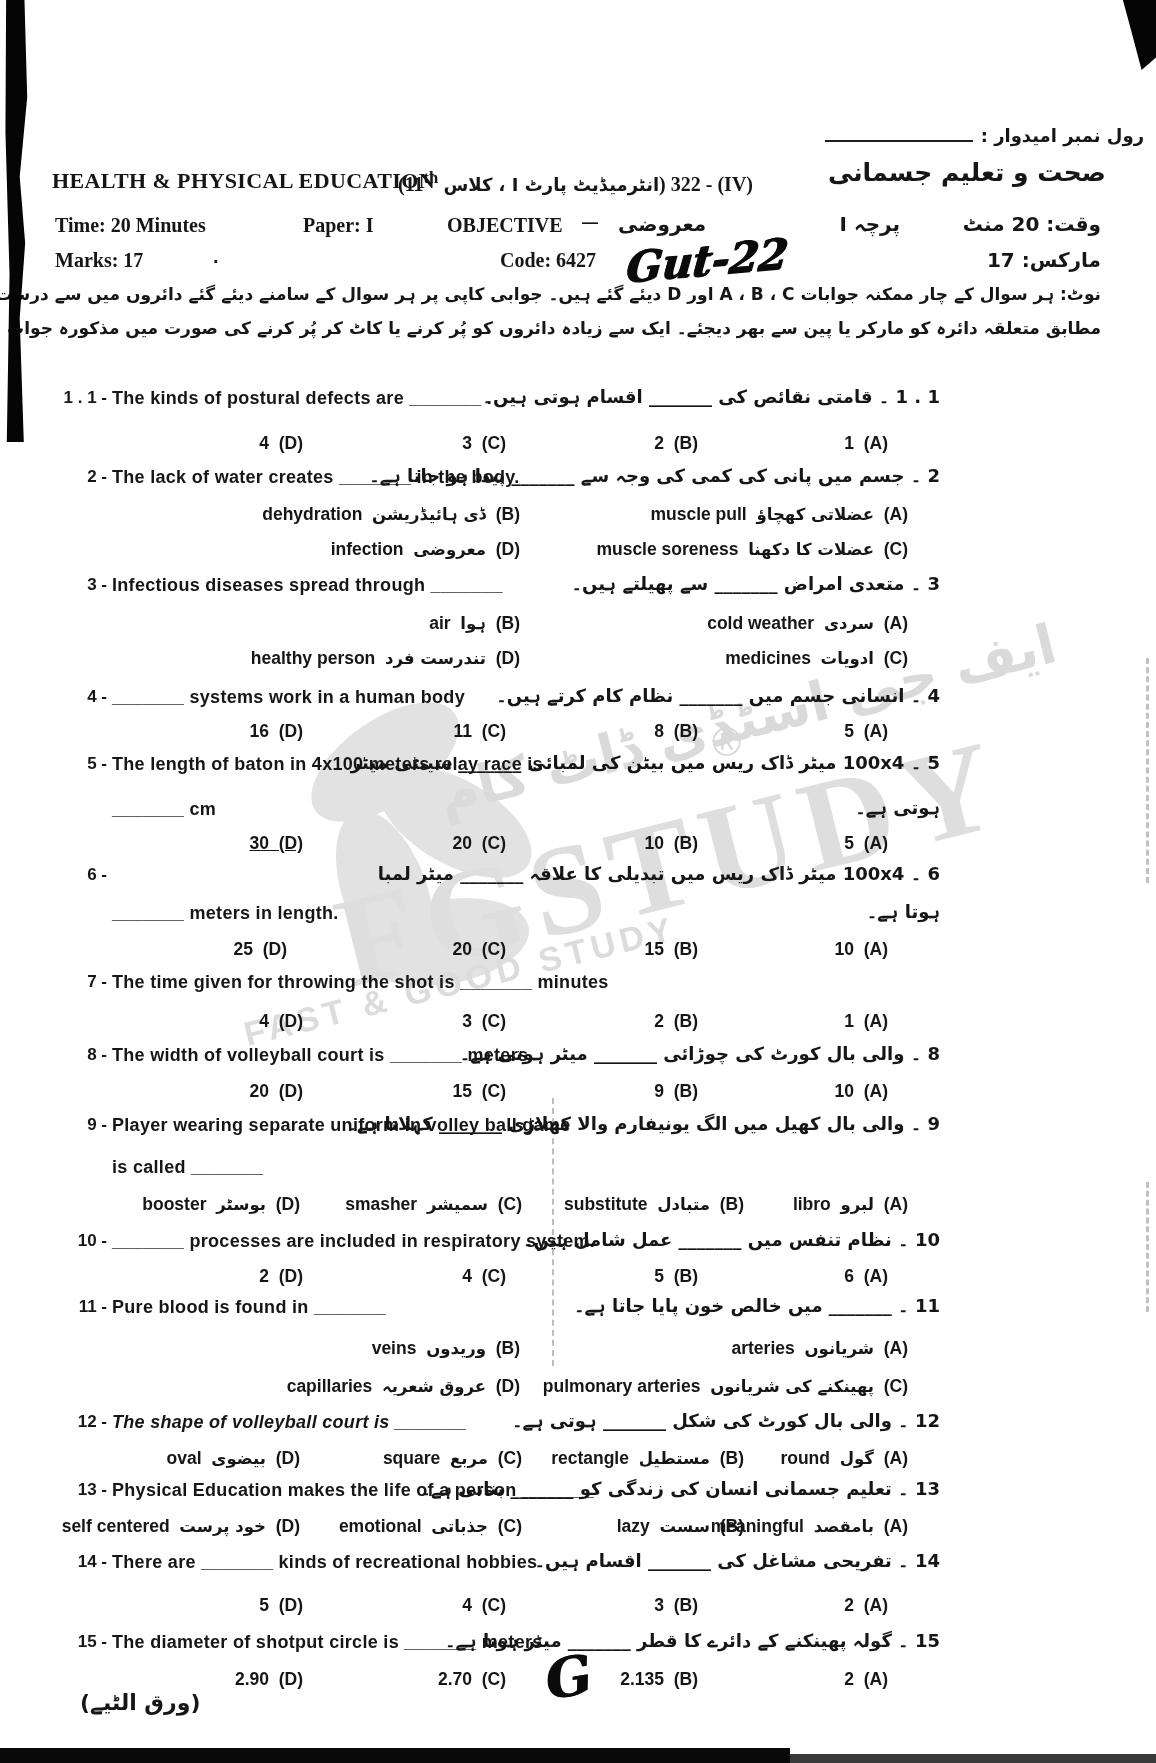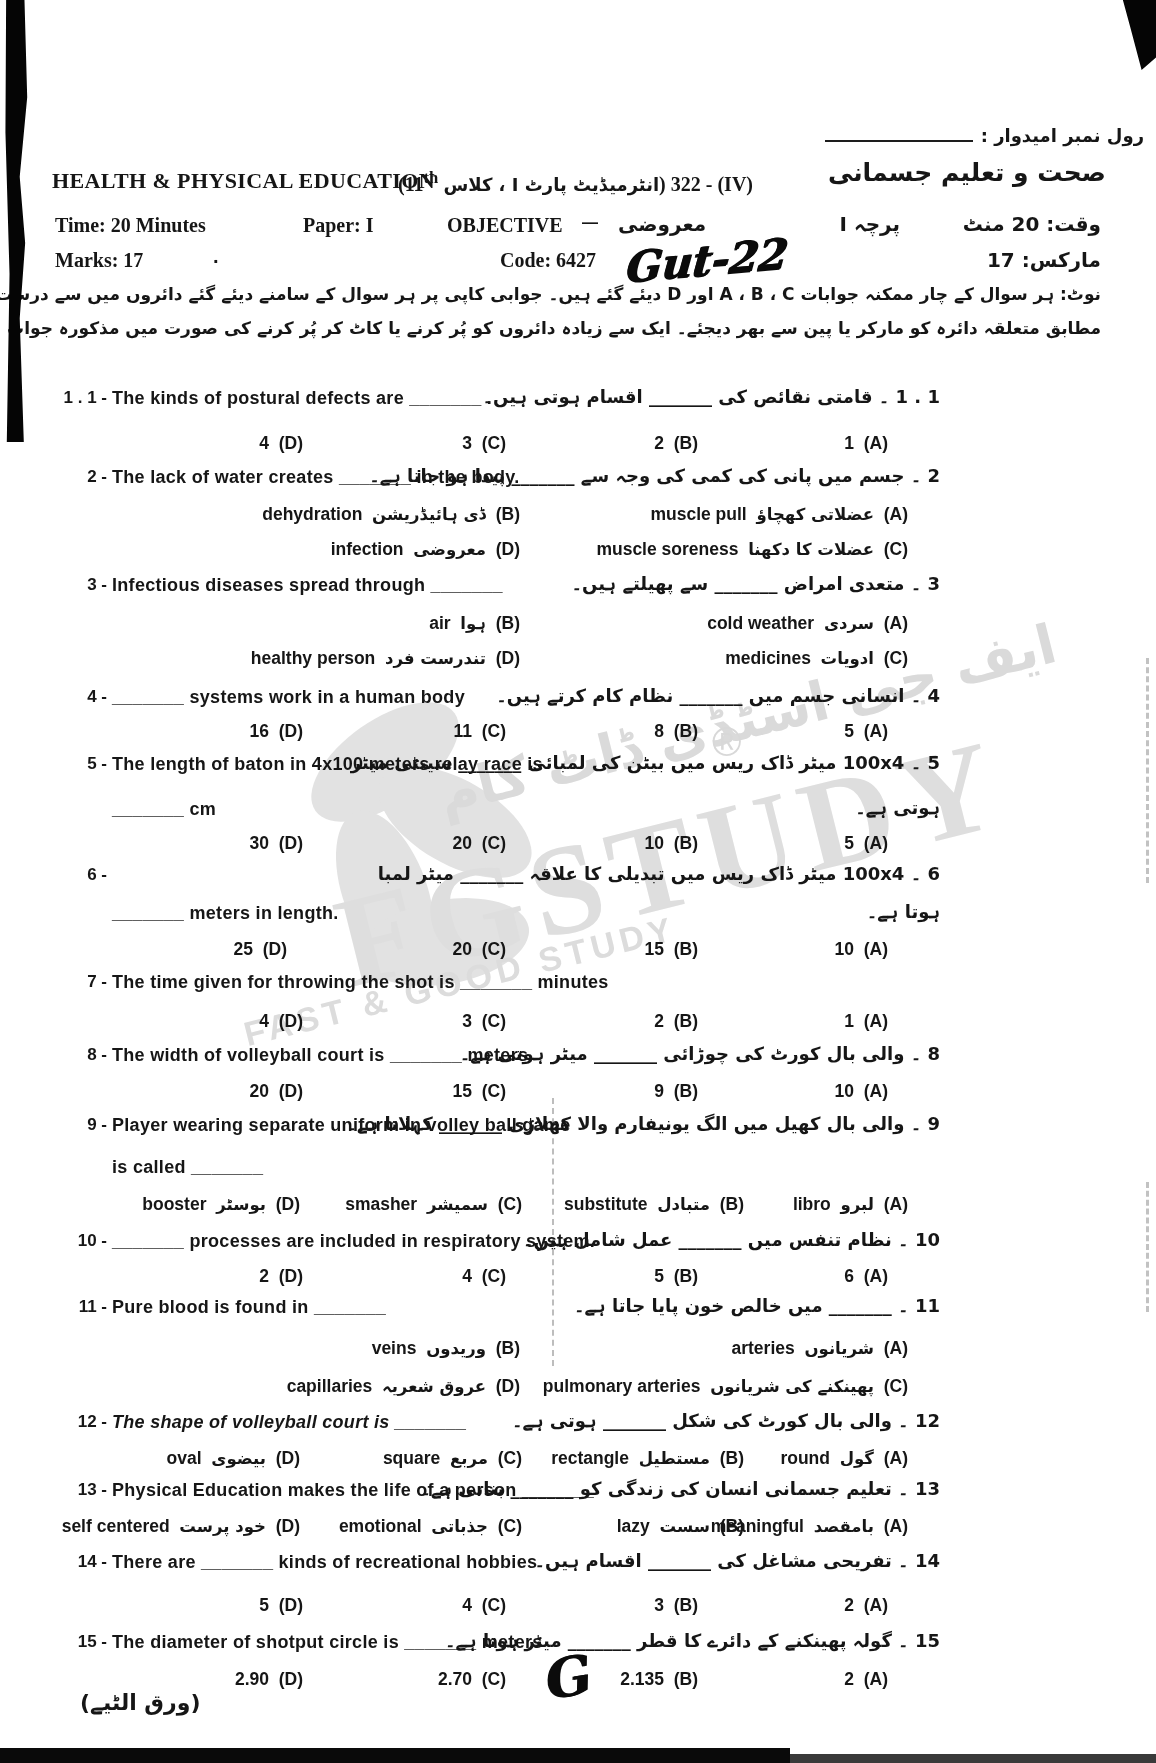--- a/index.html
+++ b/index.html
@@ -131,21 +131,21 @@
       <span class="abs qur ur" style="right: 216px; top: 685px;">4 ۔ انسانی جسم میں _______ نظام کام کرتے ہیں۔</span>
       <span class="abs opt" style="left: 303px; top: 721px; transform: translateX(-100%);">16&nbsp;&nbsp;(D)</span>
       <span class="abs opt" style="left: 506px; top: 721px; transform: translateX(-100%);">11&nbsp;&nbsp;(C)</span>
       <span class="abs opt" style="left: 698px; top: 721px; transform: translateX(-100%);">8&nbsp;&nbsp;(B)</span>
       <span class="abs opt" style="left: 888px; top: 721px; transform: translateX(-100%);">5&nbsp;&nbsp;(A)</span>
       <span class="abs qno" style="left: 45px; top: 754px;">5 -</span>
       <span class="abs qen" style="left: 112px; top: 754px;">The length of baton in 4x100 meters relay race is</span>
       <span class="abs qen" style="left: 112px; top: 799px;">_______ cm</span>
       <span class="abs qur ur" style="right: 216px; top: 752px;">5 ۔ 100x4 میٹر ڈاک ریس میں بیٹن کی لمبائی _______ سینٹی میٹر</span>
       <span class="abs qur ur" style="right: 216px; top: 797px;">ہوتی ہے۔</span>
-      <span class="abs opt" style="left: 303px; top: 833px; transform: translateX(-100%);">30&nbsp;&nbsp;(D)</span>
+      <span class="abs opt" style="left: 303px; top: 833px; transform: translateX(-100%); text-decoration: underline;">30&nbsp;&nbsp;(D)</span>
       <span class="abs opt" style="left: 506px; top: 833px; transform: translateX(-100%);">20&nbsp;&nbsp;(C)</span>
       <span class="abs opt" style="left: 698px; top: 833px; transform: translateX(-100%);">10&nbsp;&nbsp;(B)</span>
       <span class="abs opt" style="left: 888px; top: 833px; transform: translateX(-100%);">5&nbsp;&nbsp;(A)</span>
       <span class="abs qno" style="left: 45px; top: 865px;">6 -</span>
       <span class="abs qen" style="left: 112px; top: 903px;">_______ meters in length.</span>
       <span class="abs qur ur" style="right: 216px; top: 863px;">6 ۔ 100x4 میٹر ڈاک ریس میں تبدیلی کا علاقہ _______ میٹر لمبا</span>
       <span class="abs qur ur" style="right: 216px; top: 901px;">ہوتا ہے۔</span>
       <span class="abs opt" style="left: 287px; top: 939px; transform: translateX(-100%);">25&nbsp;&nbsp;(D)</span>
       <span class="abs opt" style="left: 506px; top: 939px; transform: translateX(-100%);">20&nbsp;&nbsp;(C)</span>
       <span class="abs opt" style="left: 698px; top: 939px; transform: translateX(-100%);">15&nbsp;&nbsp;(B)</span>

